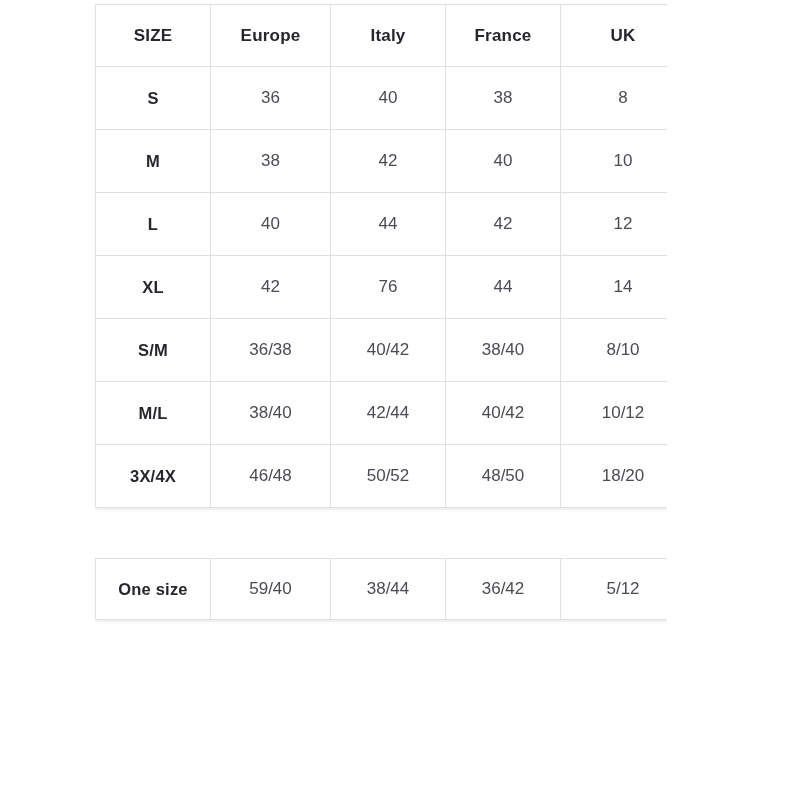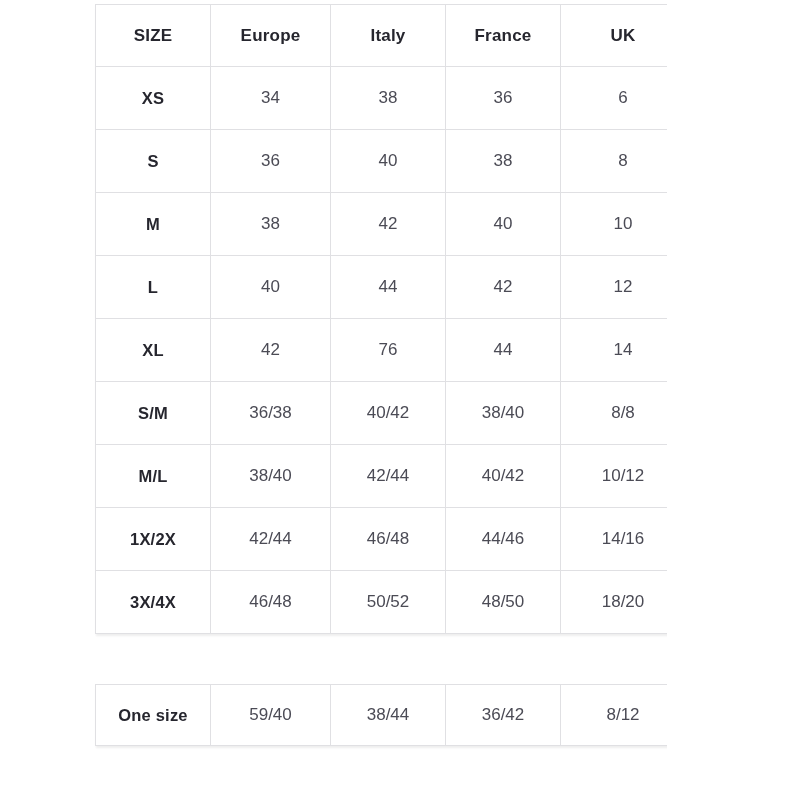--- a/index.html
+++ b/index.html
@@ -78,27 +78,20 @@
       <tr>
         <th>SIZE</th>
         <th>Europe</th>
         <th>Italy</th>
         <th>France</th>
         <th>UK</th>
       </tr>
     </thead>
     <tbody id="size-table-body">
         <tr>
-          <th>XS</th>
-          <td>34</td>
-          <td>38</td>
-          <td>36</td>
-          <td>6</td>
-        </tr>
-        <tr>
           <th>S</th>
           <td>36</td>
           <td>40</td>
           <td>38</td>
           <td>8</td>
         </tr>
         <tr>
           <th>M</th>
           <td>38</td>
           <td>42</td>
@@ -117,35 +110,28 @@
           <td>42</td>
           <td>76</td>
           <td>44</td>
           <td>14</td>
         </tr>
         <tr>
           <th>S/M</th>
           <td>36/38</td>
           <td>40/42</td>
           <td>38/40</td>
-          <td>8/8</td>
+          <td>8/10</td>
         </tr>
         <tr>
           <th>M/L</th>
           <td>38/40</td>
           <td>42/44</td>
           <td>40/42</td>
           <td>10/12</td>
-        </tr>
-        <tr>
-          <th>1X/2X</th>
-          <td>42/44</td>
-          <td>46/48</td>
-          <td>44/46</td>
-          <td>14/16</td>
         </tr>
         <tr>
           <th>3X/4X</th>
           <td>46/48</td>
           <td>50/52</td>
           <td>48/50</td>
           <td>18/20</td>
         </tr>
       </tbody>
   </table>
@@ -157,18 +143,18 @@
         <col class="c-italy">
         <col class="c-france">
         <col class="c-uk">
     </colgroup>
     <tbody id="special-table-body">
         <tr>
           <th>One size</th>
           <td>59/40</td>
           <td>38/44</td>
           <td>36/42</td>
-          <td>8/12</td>
+          <td>5/12</td>
         </tr>
       </tbody>
   </table>
 
 </div>
 
 </body></html>

